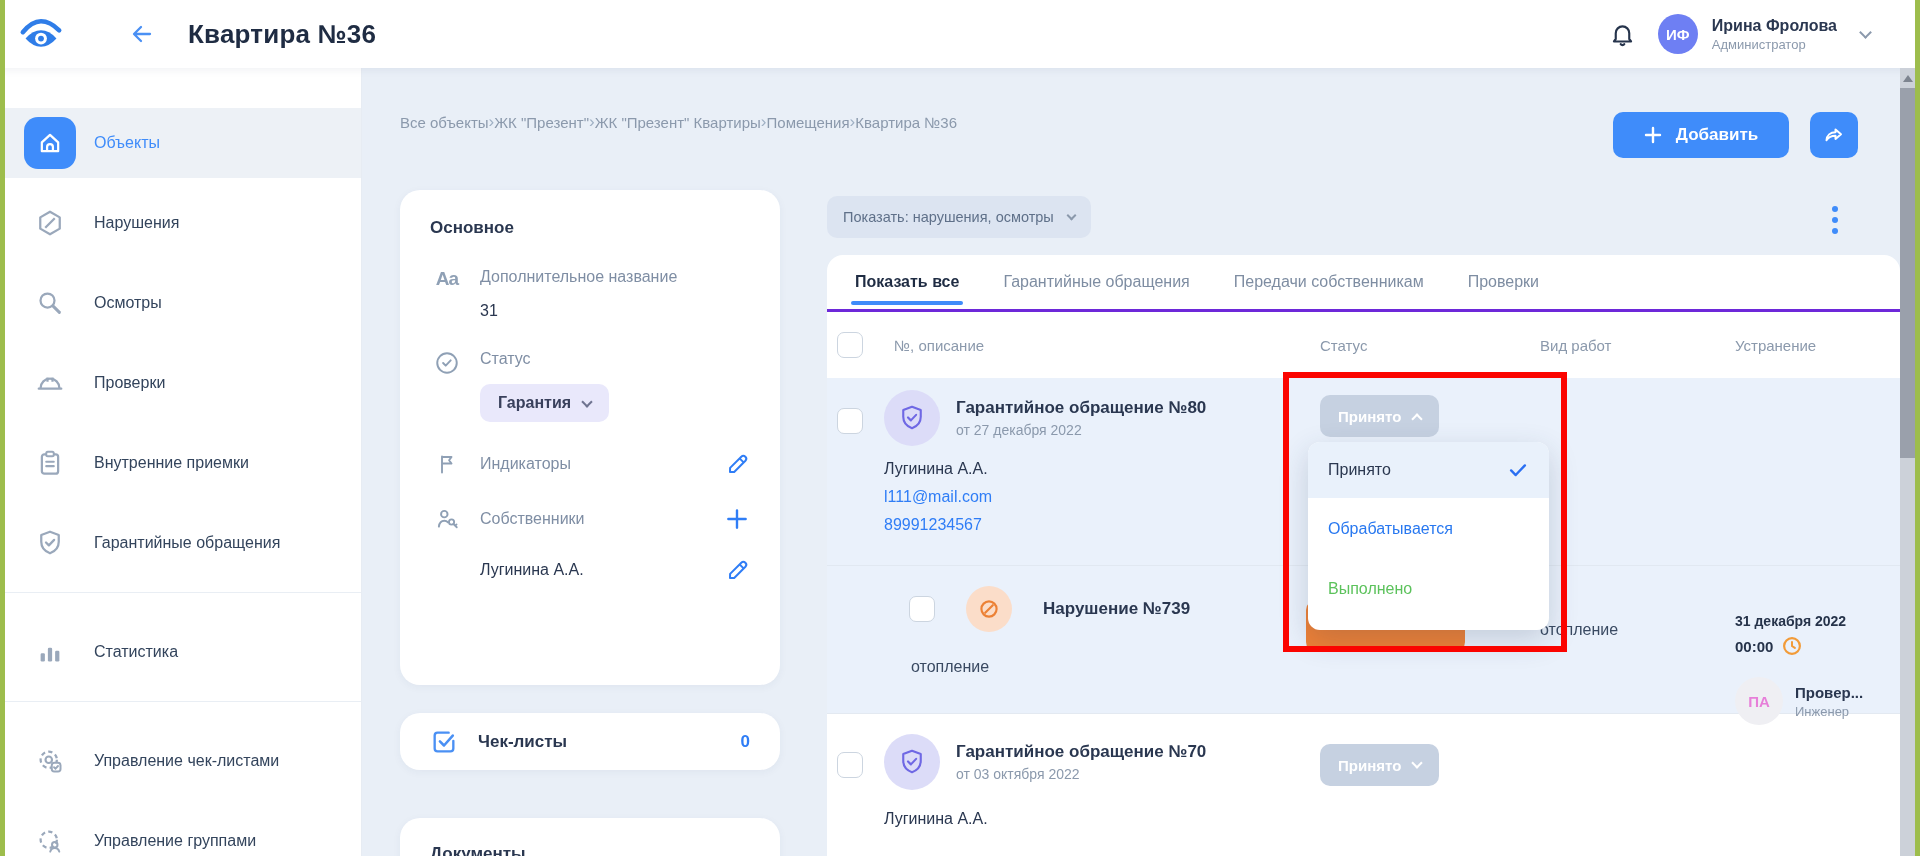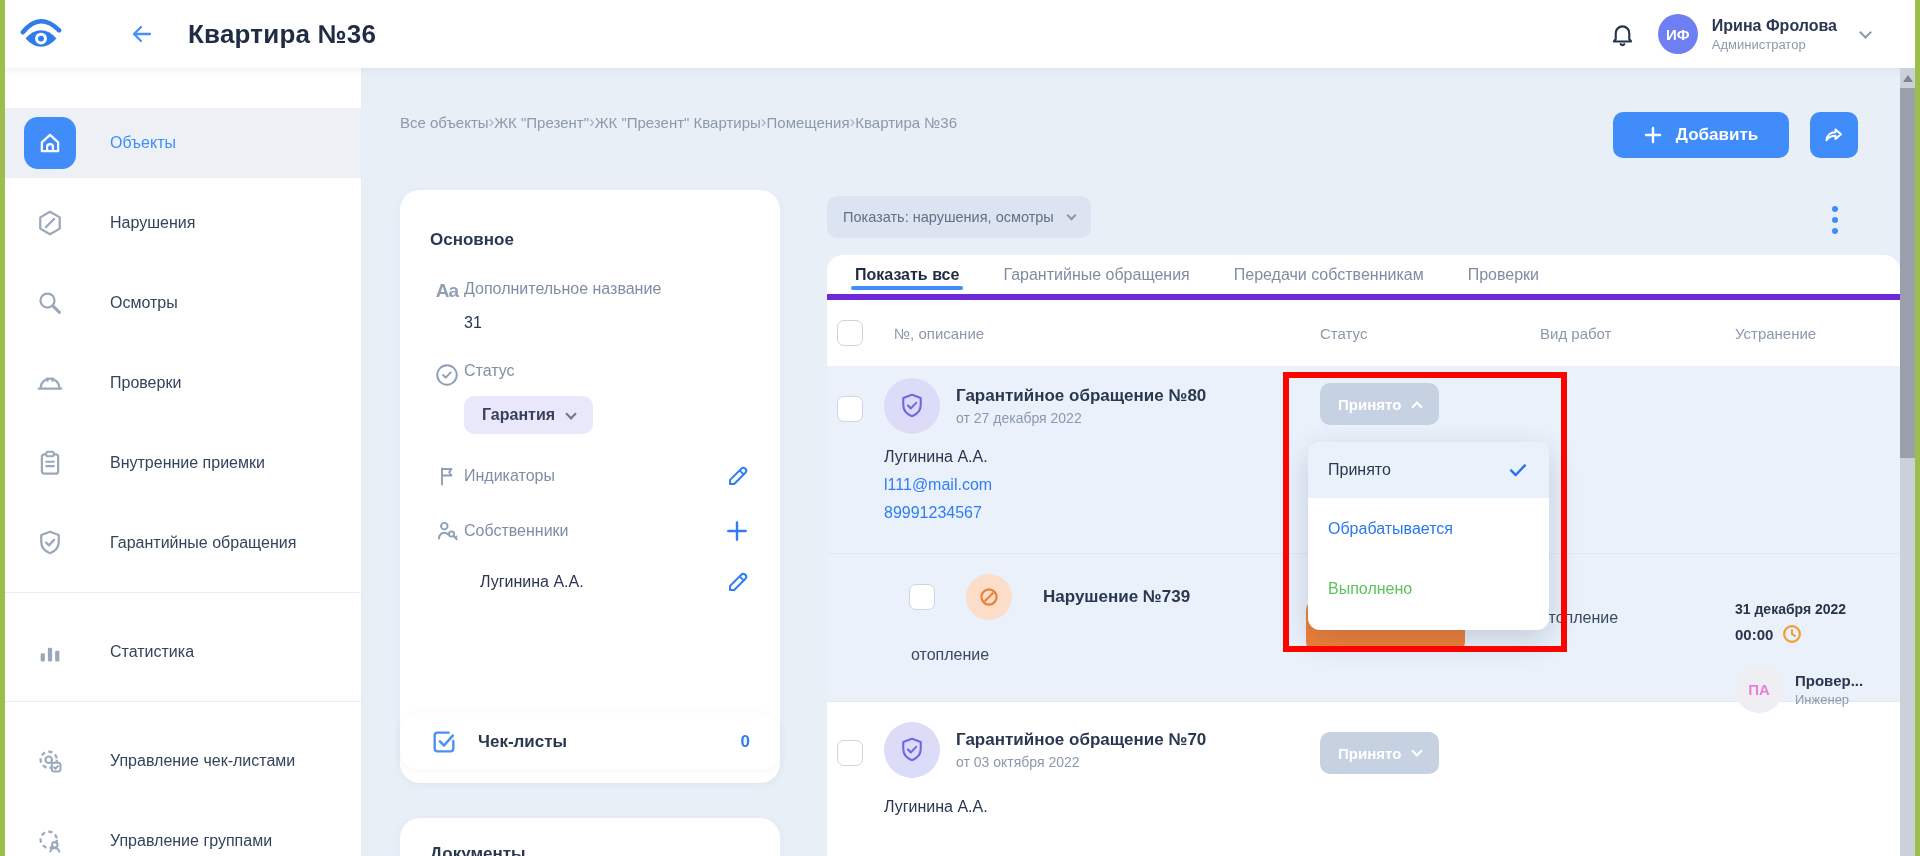--- a/index.html
+++ b/index.html
@@ -19,45 +19,45 @@
   .bell { display:flex; align-items:center; cursor:pointer; }
   .user-chip { display:flex; align-items:center; gap:14px; cursor:pointer; }
   .avatar { width:40px; height:40px; border-radius:50%; background:#6e7ff3; color:#fff; font-size:15px; font-weight:bold;
             display:flex; align-items:center; justify-content:center; }
   .user-name { font-size:16px; font-weight:bold; color:#2a3750; }
   .user-role { font-size:13px; color:#8b99ac; margin-top:2px; }
   .chev { display:inline-block; width:9px; height:9px; border-right:2px solid #8b99ac; border-bottom:2px solid #8b99ac; transform:rotate(45deg); margin-left:10px; margin-top:-4px; }
 
   
   .sidebar { position:absolute; left:0; top:68px; bottom:0; width:362px; background:#fff; border-right:1px solid #e7ecf3; z-index:20; padding-top:40px; }
-  .nav-item { height:70px; margin-bottom:10px; display:flex; align-items:center; cursor:pointer; padding-left:24px;gap:16px; }
+  .nav-item { height:70px; margin-bottom:10px; display:flex; align-items:center; cursor:pointer; padding-left:24px; }
   .nav-item .nav-ic { width:52px; display:flex; justify-content:center; align-items:center; }
   .nav-item .nav-label { margin-left:18px; font-size:16px; color:#33445c; }
   .nav-item.active { background:#edf1f6; }
   .nav-item.active .nav-label { color:#3f8cfa; }
   .active-ic { width:52px; height:52px; background:#3f8cfa; border-radius:14px; display:flex; align-items:center; justify-content:center; }
   .nav-divider { height:1px; background:#e9eef4; margin:14px 0 24px 0; }
 
   
   .breadcrumb { position:absolute; left:400px; top:112px; display:flex; align-items:center; font-size:15px; color:#8b99ac; z-index:5; }
   .crumb { cursor:pointer; }
   .crumb-sep { color:#9fb0c4; font-size:17px; }
 
   .add-btn { position:absolute; left:1613px; top:112px; width:176px; height:46px; background:#3f8cfa; border-radius:10px;
              display:flex; align-items:center; justify-content:center; gap:14px; color:#fff; font-size:17px; font-weight:bold; cursor:pointer; z-index:5; }
   .share-btn { position:absolute; left:1810px; top:112px; width:48px; height:46px; background:#3f8cfa; border-radius:10px;
                display:flex; align-items:center; justify-content:center; cursor:pointer; z-index:5; }
 
   
   .card { position:absolute; left:400px; width:380px; background:#fff; border-radius:20px; box-shadow:0 2px 8px rgba(30,50,90,.05); z-index:5; }
-  .card-main { top:190px; height:593px; padding:40px 30px; }
+  .card-main { top:190px; height:495px; padding:28px 30px; }
   .card-title { font-size:17px; font-weight:bold; color:#2a3750; }
   .field { display:flex; margin-top:30px; }
   .field-ic { width:34px; color:#8fa0b5; flex:none; display:flex; justify-content:center; align-items:flex-start; }
-  .field-body { flex:1; }
+  .field-body { margin-left:16px; flex:1; }
   .field-label { font-size:16px; color:#7f8ea4; }
   .field-value { font-size:16px; color:#2a3750; margin-top:16px; }
   .aa-glyph { font-size:19px; font-weight:bold; color:#8fa0b5; letter-spacing:-1px; }
   .status-pill-lav { display:inline-flex; align-items:center; gap:12px; background:#e9e8fb; border-radius:10px; height:38px; padding:0 18px;
                      font-size:16px; font-weight:bold; color:#39405c; margin-top:16px; cursor:pointer; }
   .chev-dk { display:inline-block; width:8px; height:8px; border-right:2px solid #6f7390; border-bottom:2px solid #6f7390; transform:rotate(45deg); margin-top:-3px; }
   .field-action { flex:none; cursor:pointer; margin-left:8px; }
   .owner-line { display:flex; align-items:center; margin-top:26px; padding-left:50px; }
   .owner-name { font-size:16px; color:#2a3750; flex:1; }
 
@@ -68,21 +68,21 @@
 
   
   .filter-chip { position:absolute; left:827px; top:196px; height:42px; background:#dce4f1; border-radius:10px; display:flex; align-items:center;
                  padding:0 16px; gap:14px; font-size:14.5px; color:#5f7089; cursor:pointer; z-index:5;text-align:center; }
   .chev-sm { display:inline-block; width:7px; height:7px; border-right:2px solid #8b99ac; border-bottom:2px solid #8b99ac; transform:rotate(45deg); margin-top:-3px; }
   .kebab { position:absolute; left:1828px; top:202px; display:flex; flex-direction:column; gap:5px; cursor:pointer; z-index:5; padding:4px; }
   .kebab i { width:6px; height:6px; border-radius:50%; background:#3f8cfa; }
 
   
   .panel { position:absolute; left:827px; top:255px; width:1073px; height:601px; background:#fff; border-radius:16px 16px 0 0; z-index:4; overflow:hidden; }
-  .tabs { height:45px; display:flex; align-items:center; gap:44px; padding:0 28px; border-bottom:6px solid #6d28d9; }
+  .tabs { height:57px; display:flex; align-items:center; gap:44px; padding:0 28px; border-bottom:3px solid #6d28d9; }
   .tab { font-size:16px; color:#7e8da2; cursor:pointer; height:100%; display:flex; align-items:center; position:relative; }
   .tab.active { color:#1f2c43; font-weight:bold; }
   .tab.active::after { content:""; position:absolute; left:-4px; right:-4px; bottom:4px; height:4px; border-radius:3px; background:#3f8cfa; }
 
   .thead { height:66px; display:grid; grid-template-columns:46px 437px 220px 195px 1fr; align-items:center; padding:0 0 0 10px;
            font-size:15px; color:#8b99ac; }
   .cb { width:26px; height:26px; border:1.5px solid #ccd5e0; border-radius:7px; background:#fff; cursor:pointer; flex:none; }
   .th-desc { padding-left:11px; }
 
   .trow { display:grid; grid-template-columns:46px 437px 220px 195px 1fr; padding-left:10px; }

